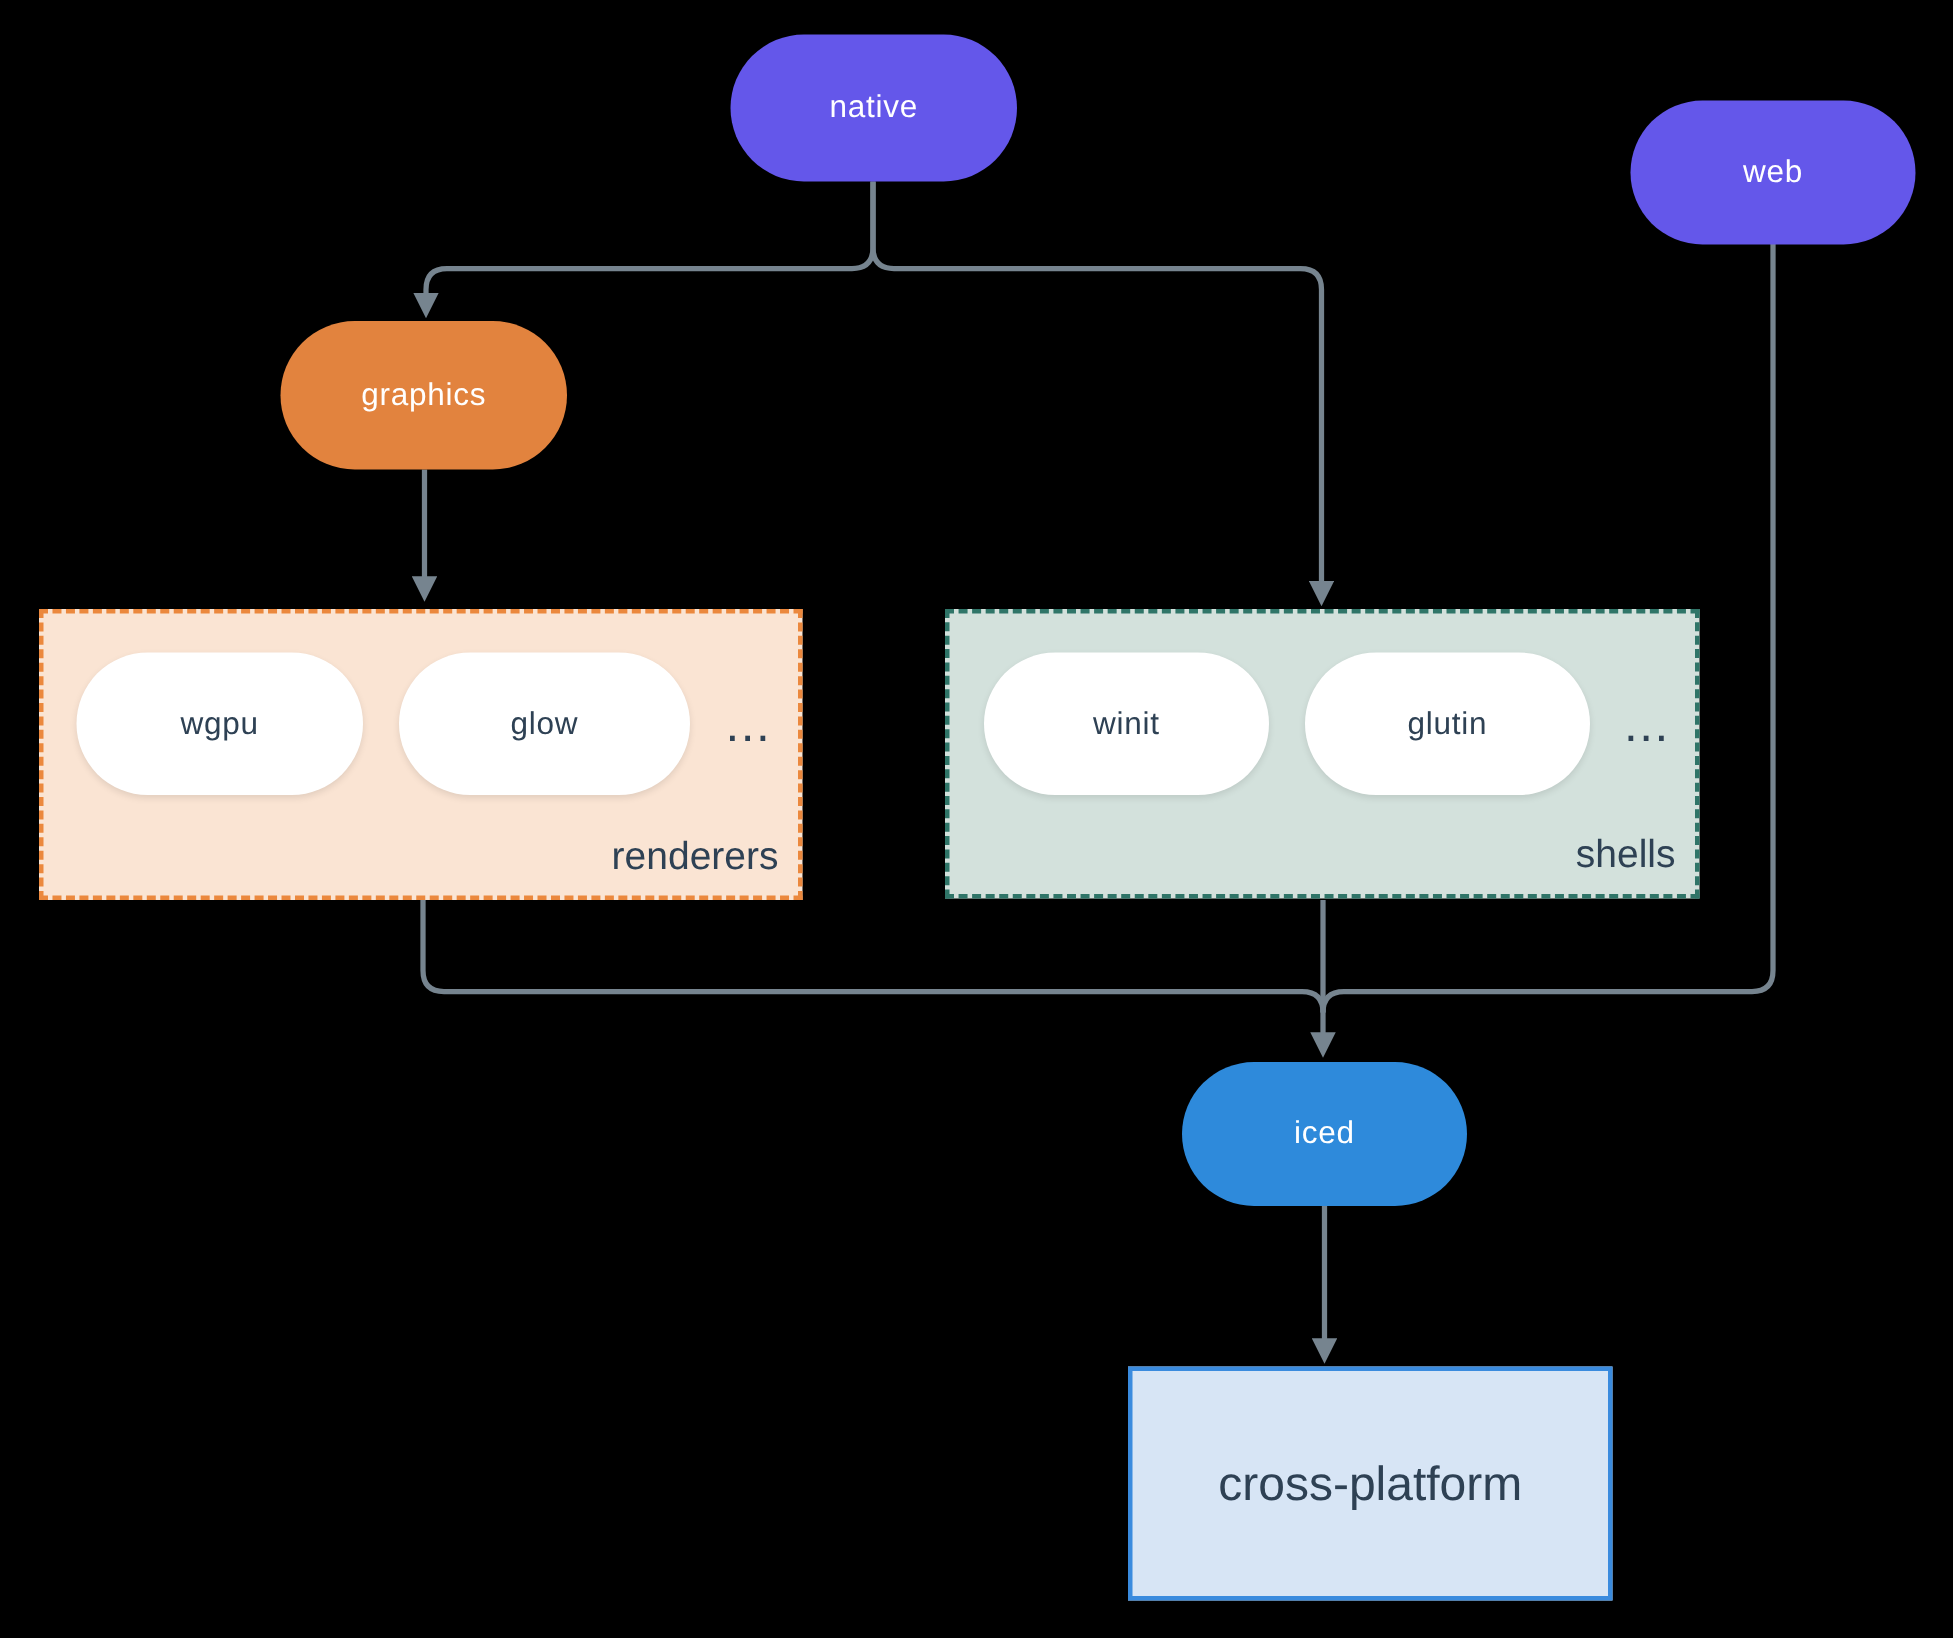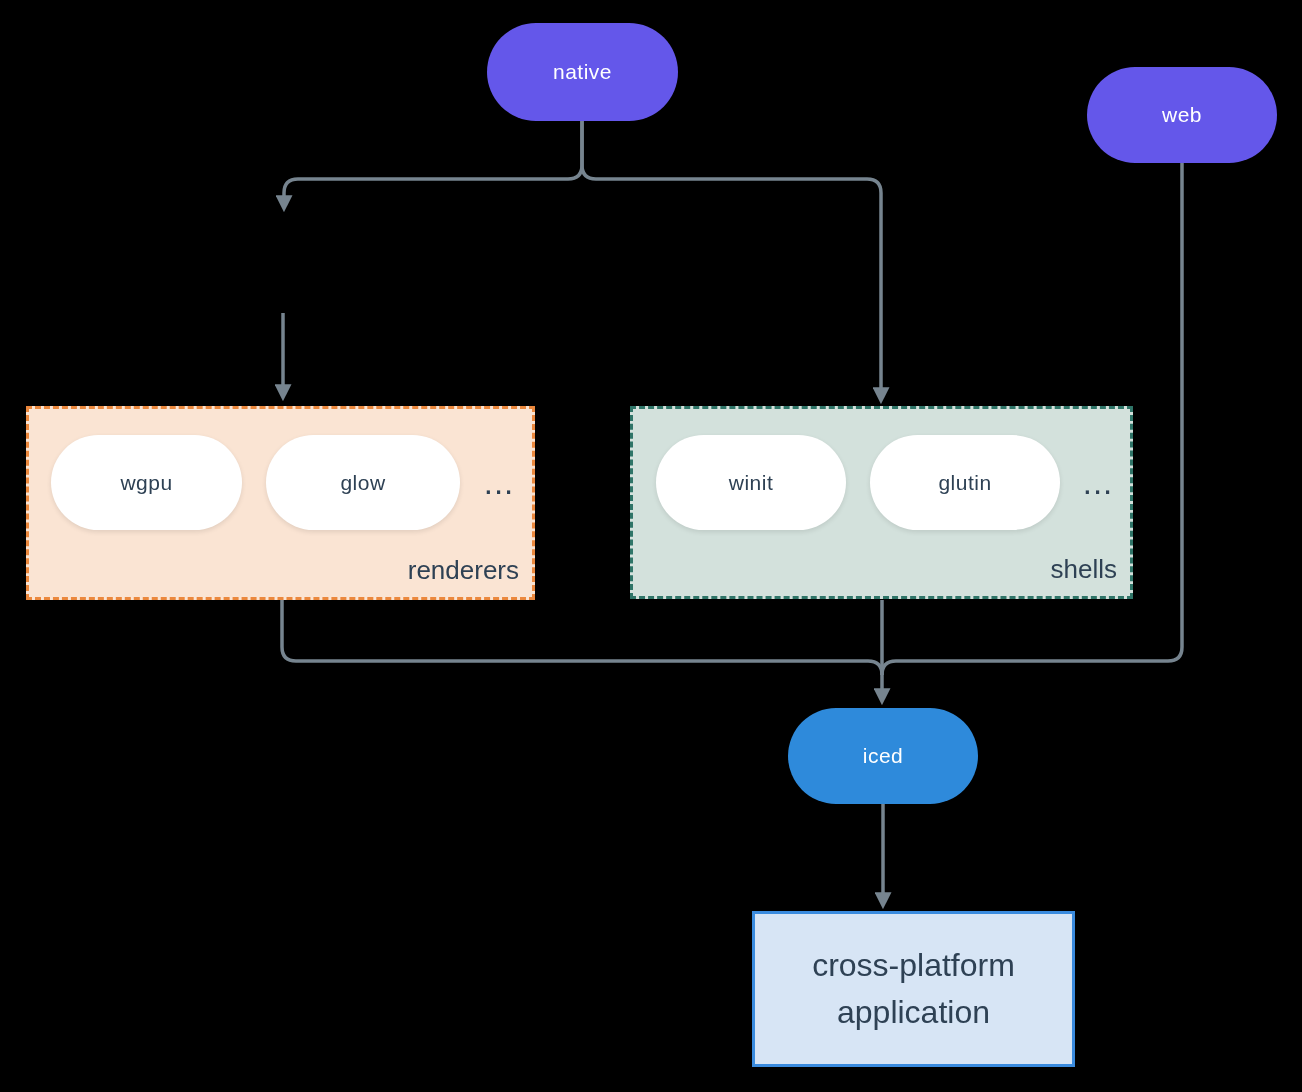--- a/index.html
+++ b/index.html
@@ -93,20 +93,23 @@
   </svg>
 
   <div class="pill purple" id="node-native">
     <span>native</span>
   </div>
 
   <div class="pill purple" id="node-web">
     <span>web</span>
   </div>
 
+  <div class="pill orange" id="node-graphics">
+    <span>graphics</span>
+  </div>
 
   <div class="group renderers">
     <div class="pill white" id="pill-wgpu">
       <span>wgpu</span>
     </div>
     <div class="pill white" id="pill-glow">
       <span>glow</span>
     </div>
     <div class="ellipsis" id="ellipsis-renderers">...</div>
     <div class="group-label">renderers</div>
@@ -122,16 +125,15 @@
     <div class="ellipsis" id="ellipsis-shells">...</div>
     <div class="group-label">shells</div>
   </div>
 
   <div class="pill blue" id="node-iced">
     <span>iced</span>
   </div>
 
   <div id="node-application">
     <span>cross-platform</span>
-    <span>application</span>
   </div>
 
 </div>
 
 </body></html>

